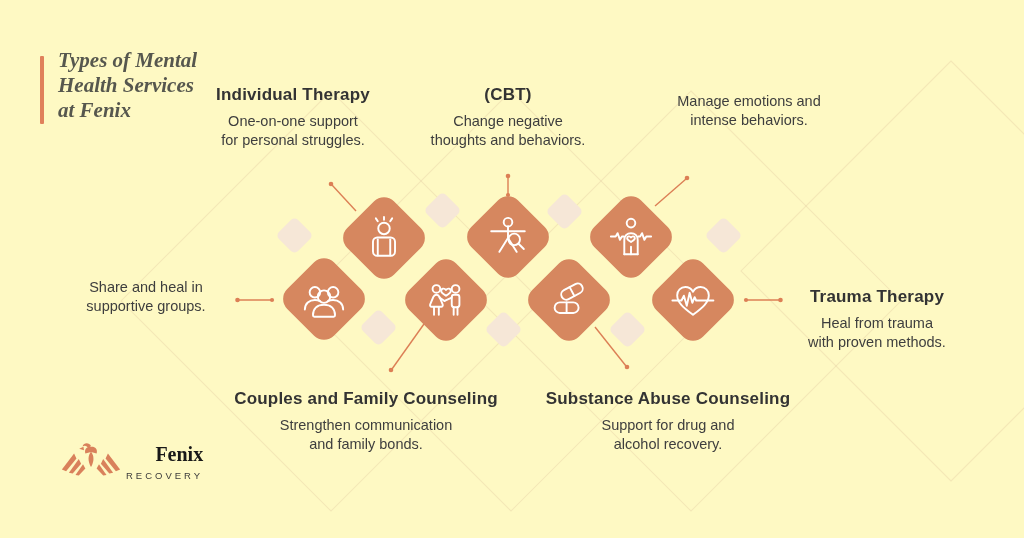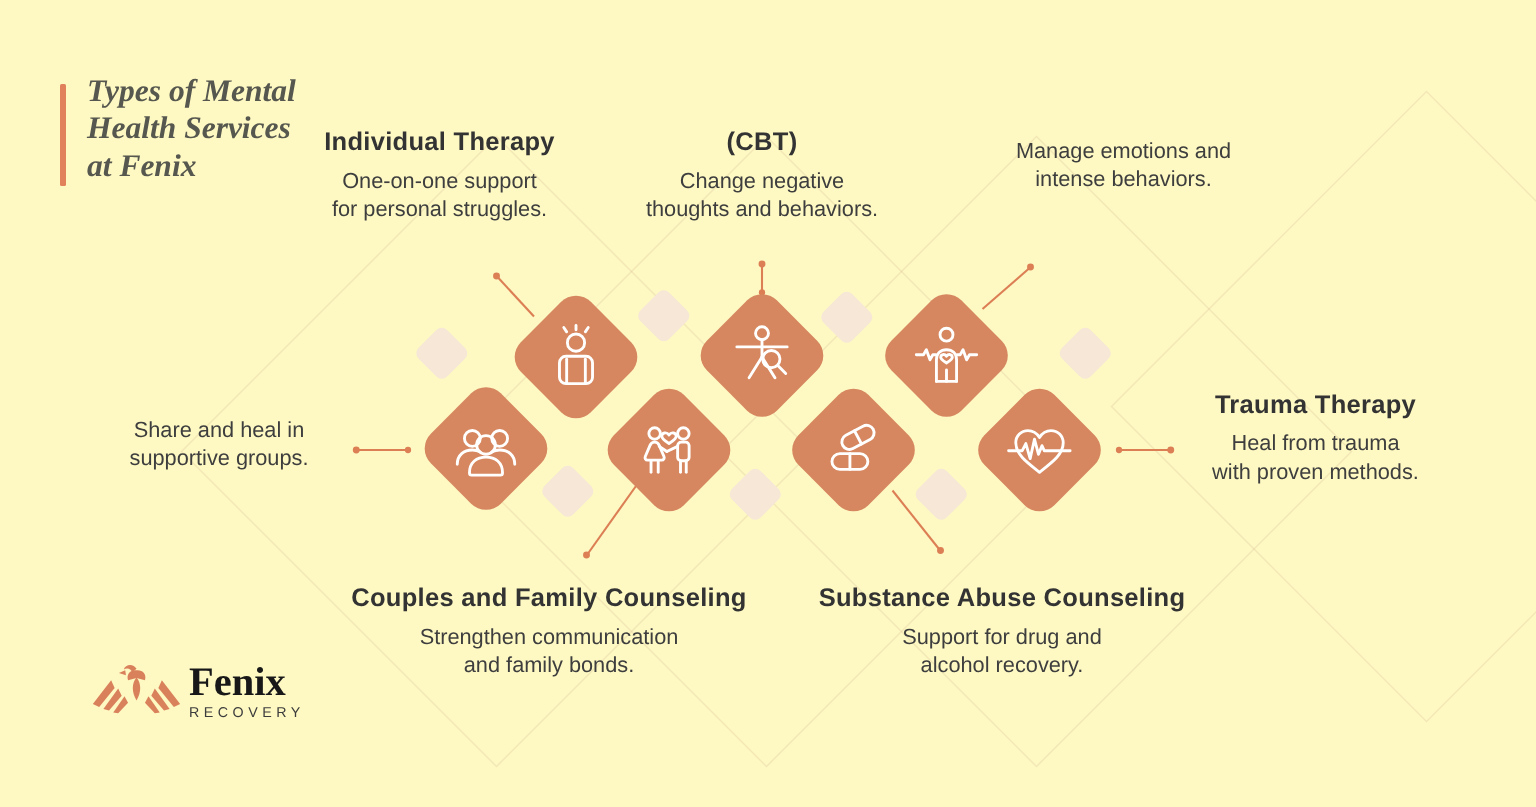--- a/index.html
+++ b/index.html
@@ -48,21 +48,21 @@
   
   .label{position:absolute;transform:translateX(-50%);width:270px;text-align:center;}
   .label-title{font-size:17px;font-weight:700;color:#333333;letter-spacing:.2px;}
   .label-desc{margin-top:7px;font-size:14.5px;line-height:18.5px;color:#3E3E3E;}
   .label-desc span{display:block;}
   
   .logo{position:absolute;left:60px;top:438px;display:flex;align-items:center;}
   .logo-text{margin-left:4px;}
   .logo-name{
     font-family:"Liberation Serif", serif;font-weight:700;
-    font-size:27px;color:#181818;line-height:28px;
+    font-size:20px;color:#181818;line-height:28px;text-align:right;
   }
   .logo-sub{
     font-size:9.5px;letter-spacing:3px;color:#3C3C3C;margin-top:2px;
   }
 </style>
 </head>
 <body>
 
 <div id="canvas">
 
@@ -219,21 +219,21 @@
     </div>
   </div>
 
   <div class="label" style="left:146px;top:271px;">
     <div class="label-desc">
       <span>Share and heal in</span>
       <span>supportive groups.</span>
     </div>
   </div>
 
-  <div class="label" style="left:877px;top:260px;">
+  <div class="label" style="left:877px;top:287px;">
     <div class="label-title">Trauma Therapy</div>
     <div class="label-desc">
       <span>Heal from trauma</span>
       <span>with proven methods.</span>
     </div>
   </div>
 
   <div class="label" style="left:366px;top:389px;">
     <div class="label-title">Couples and Family Counseling</div>
     <div class="label-desc">

